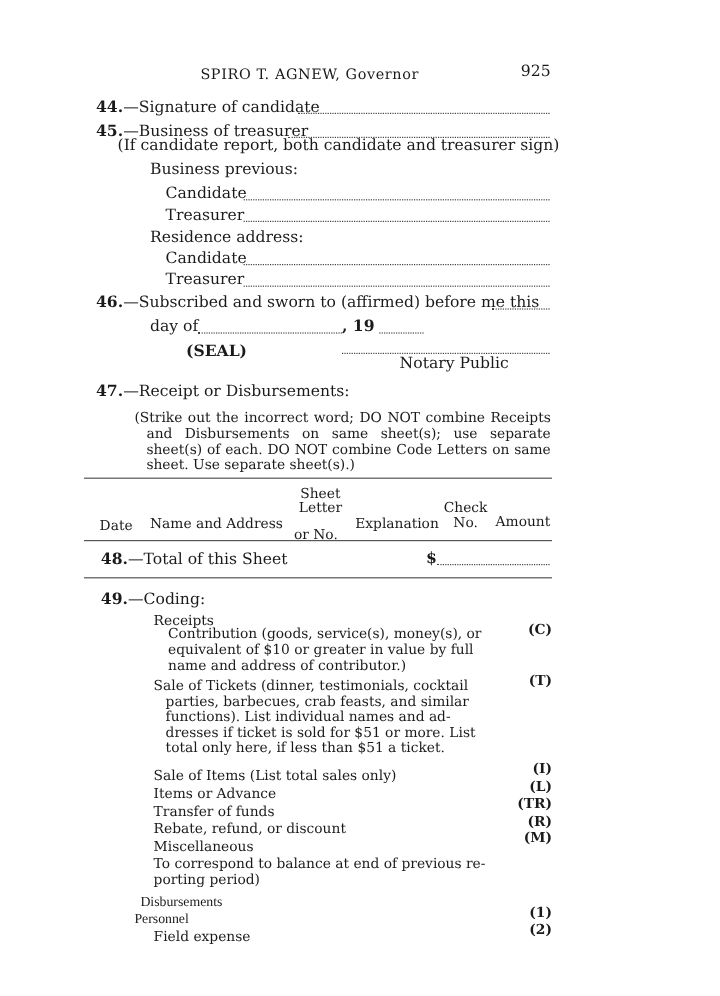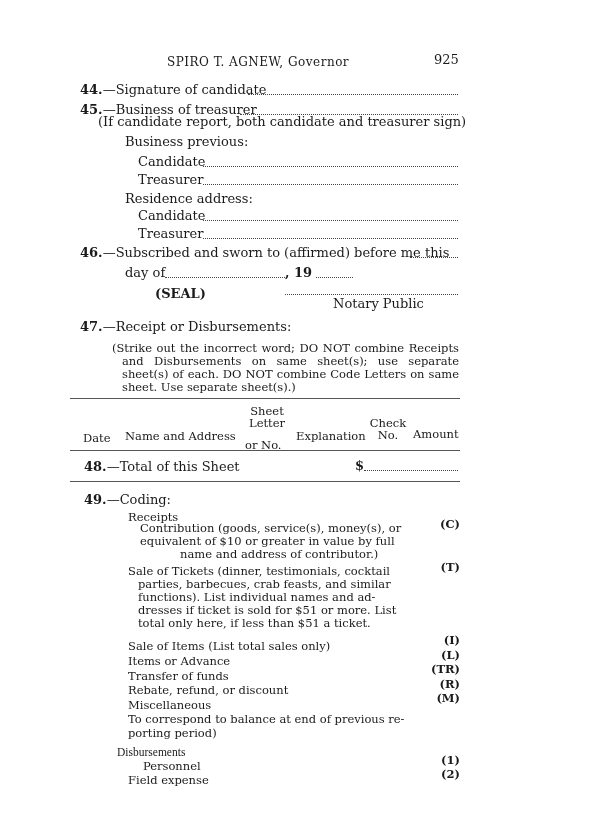--- a/index.html
+++ b/index.html
@@ -88,21 +88,21 @@
 <div class="rule" style="left:70px;top:481px;width:390px;"></div>
 
 <div class="abs t" style="left:84px;top:493px;">
   <span class="b">49.</span><span>—Coding:</span>
 </div>
 
 <div class="abs small" style="left:128px;top:511px;">Receipts</div>
 
 <div class="abs small" style="left:140px;top:522px;">Contribution (goods, service(s), money(s), or</div>
 <div class="abs small" style="left:140px;top:535px;">equivalent of $10 or greater in value by full</div>
-<div class="abs small" style="left:140px;top:548px;margin-left:40px;">name and address of contributor.)</div>
+<div class="abs small" style="left:140px;top:548px;">name and address of contributor.)</div>
 <div class="code" style="left:420px;top:518px;">(C)</div>
 
 <div class="abs small" style="left:128px;top:565px;">Sale of Tickets (dinner, testimonials, cocktail</div>
 <div class="abs small" style="left:138px;top:578px;">parties, barbecues, crab feasts, and similar</div>
 <div class="abs small" style="left:138px;top:591px;">functions).  List individual names and ad-</div>
 <div class="abs small" style="left:138px;top:604px;">dresses if ticket is sold for $51 or more.  List</div>
 <div class="abs small" style="left:138px;top:617px;">total only here, if less than $51 a ticket.</div>
 <div class="code" style="left:420px;top:561px;">(T)</div>
 
 <div class="abs small" style="left:128px;top:640px;">Sale of Items (List total sales only)</div>
@@ -112,16 +112,16 @@
 <div class="abs small" style="left:128px;top:670px;">Transfer of funds</div>
 <div class="code" style="left:420px;top:663px;">(TR)</div>
 <div class="abs small" style="left:128px;top:684px;">Rebate, refund, or discount</div>
 <div class="code" style="left:420px;top:678px;">(R)</div>
 <div class="abs small" style="left:128px;top:699px;">Miscellaneous</div>
 <div class="code" style="left:420px;top:692px;">(M)</div>
 <div class="abs small" style="left:128px;top:713px;">To correspond to balance at end of previous re-</div>
 <div class="abs small" style="left:128px;top:727px;">porting period)</div>
 
 <div class="abs small" style="left:117px;top:746px;font-family:Liberation Serif, serif;">Disbursements</div>
-<div class="abs small" style="left:143px;top:760px;">Personnel</div>
+<div class="abs small" style="left:112px;top:760px;font-family:Liberation Serif, serif;">Personnel</div>
 <div class="code" style="left:420px;top:754px;">(1)</div>
 <div class="abs small" style="left:128px;top:774px;">Field expense</div>
 <div class="code" style="left:420px;top:768px;">(2)</div>
 
 </body></html>

